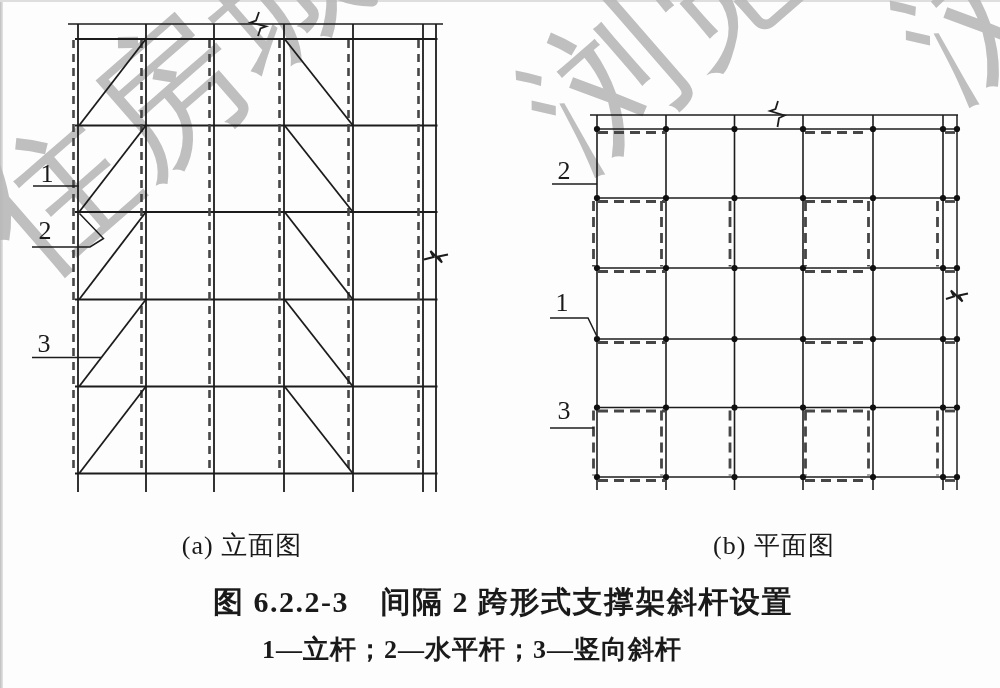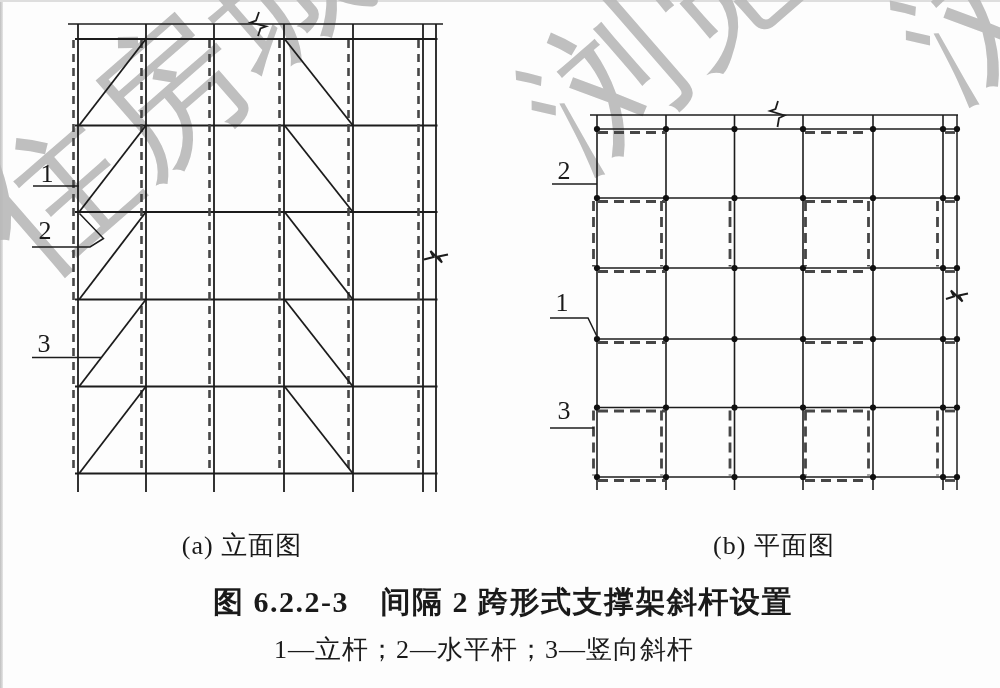--- a/index.html
+++ b/index.html
@@ -192,14 +192,14 @@
   <div class="txt callout textlayer" style="left:45px;top:231px;">2</div>
   <div class="txt callout textlayer" style="left:44px;top:344px;">3</div>
 
   <div class="txt callout textlayer" style="left:564px;top:171px;">2</div>
   <div class="txt callout textlayer" style="left:562px;top:303px;">1</div>
   <div class="txt callout textlayer" style="left:564px;top:411px;">3</div>
 
   <div class="txt caption textlayer" style="left:242px;top:546px;text-align:center;">(a) 立面图</div>
   <div class="txt caption textlayer" style="left:774px;top:546px;">(b) 平面图</div>
   <div class="txt title textlayer" style="left:503px;top:602px;">图 6.2.2-3　间隔 2 跨形式支撑架斜杆设置</div>
-  <div class="txt legend textlayer" style="left:484px;top:650px;">1—立杆；2—水平杆；3—竖向斜杆</div>
+  <div class="txt legend textlayer" style="left:472px;top:650px;font-weight:bold;">1—立杆；2—水平杆；3—竖向斜杆</div>
 </div>
 
 </body></html>

